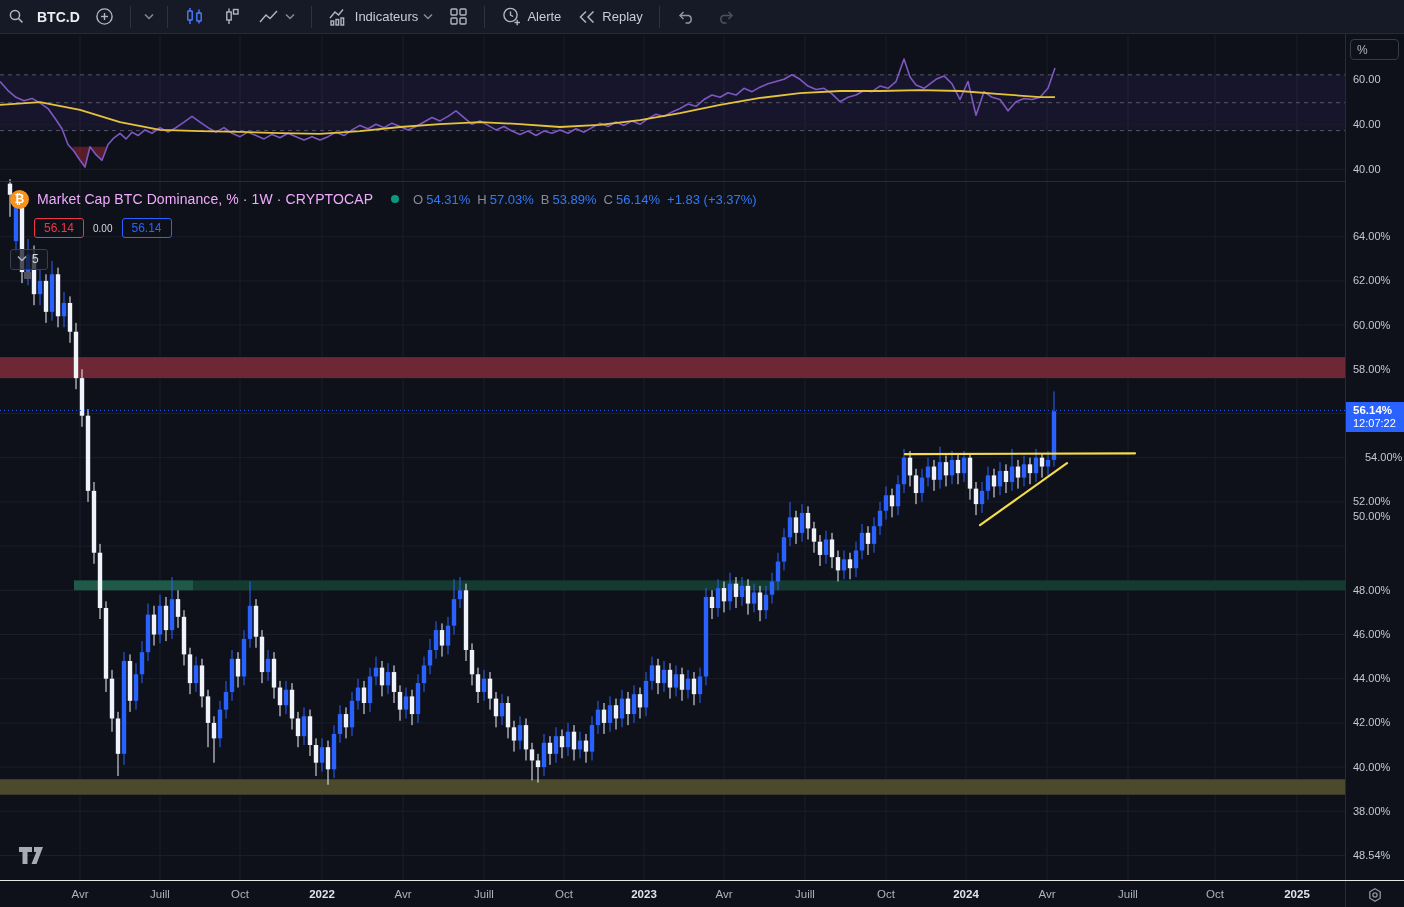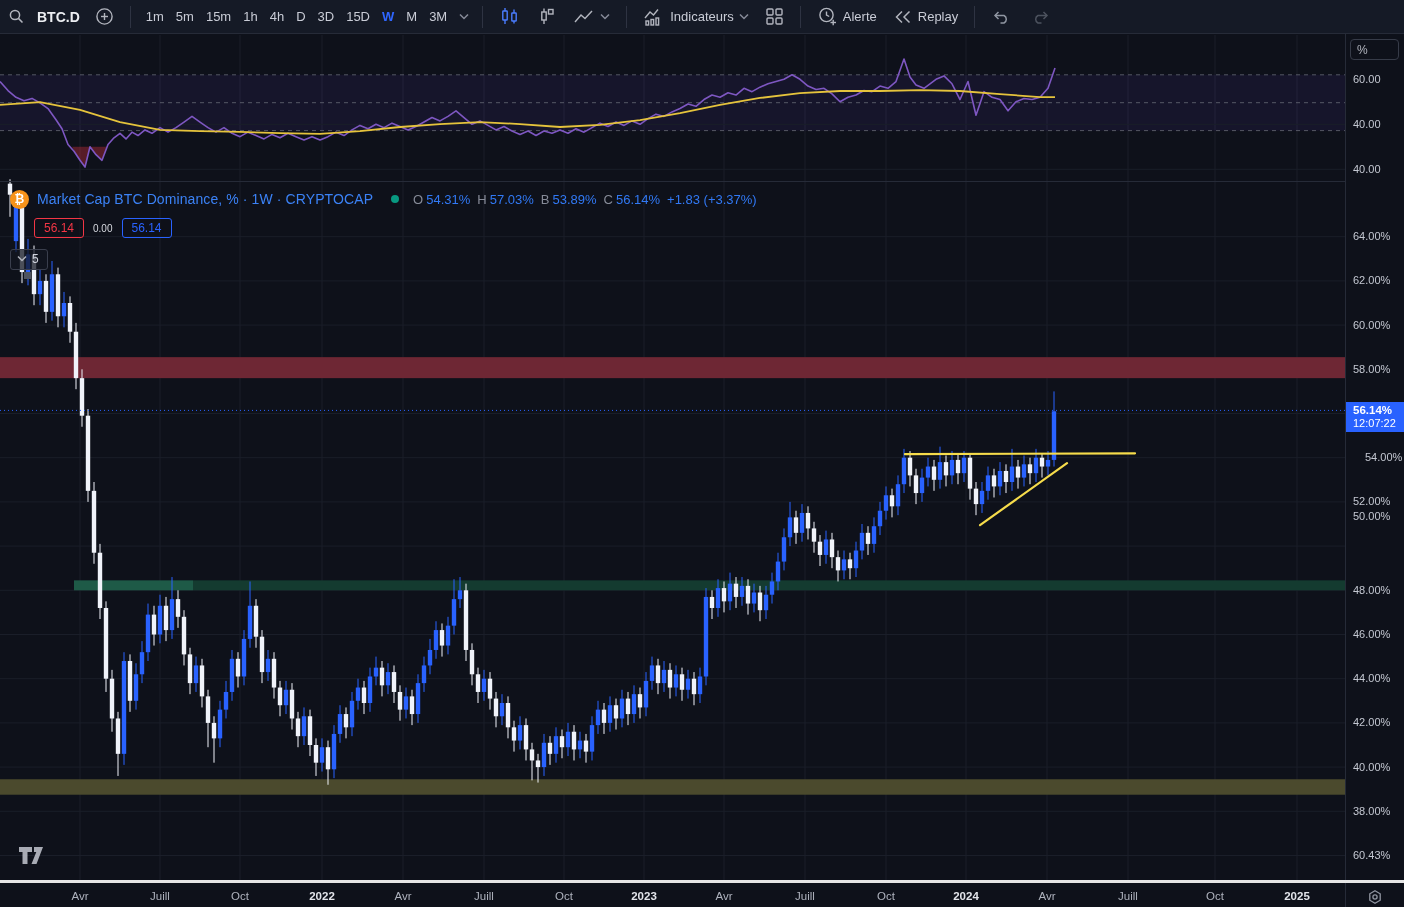--- a/index.html
+++ b/index.html
@@ -24,21 +24,21 @@
   #chart-svg { position:absolute; left:0; top:34px; z-index:1; }
 
   
   #pane-sep { position:absolute; left:0; top:181px; width:1404px; height:1px; background:#262b38; z-index:8; }
 
   
   #legend { position:absolute; left:10px; top:188px; z-index:20; }
   .lg-row1 { display:flex; align-items:center; gap:8px; height:22px; }
   .btc-ico { width:19px; height:19px; border-radius:50%; background:#f7931a; color:#fff;
              font-size:12px; font-weight:bold; display:flex; align-items:center; justify-content:center; }
-  .lg-title { font-size:14px; color:#3b82f6; letter-spacing:.1px; cursor:pointer; }
+  .lg-title { font-size:14px; color:#f0abfc; letter-spacing:.1px; cursor:pointer; }
   .status-dot { width:8px; height:8px; border-radius:50%; background:#089981; margin:0 6px 0 10px; }
   .ohlc { font-size:13px; display:flex; gap:7px; align-items:center; }
   .ohlc .k { color:#868b98; }
   .ohlc .v { color:#3179f5; margin-left:-4px; }
   .ohlc .chg { color:#3179f5; }
   .lg-row2 { display:flex; align-items:center; gap:9px; margin-top:7px; height:22px;padding-left:24px; }
   .tag { font-size:12px; padding:2px 9px; border-radius:3px; border:1px solid; background:rgba(14,17,26,.55); }
   .tag.red { color:#f23645; border-color:#f23645; }
   .tag.blue { color:#2962ff; border-color:#2962ff; }
   .tag-mid { font-size:10px; color:#d6d9df; }
@@ -55,21 +55,21 @@
   .ps-unit { position:absolute; left:4px; top:5px; width:49px; height:21px; border:1px solid #363b48;
              border-radius:4px; color:#b2b5be; font-size:12px; display:flex; align-items:center;
              justify-content:flex-start; padding-left:6px; cursor:pointer; }
   #last-price-box { position:absolute; left:0px; width:59px; padding:2px 0 3px 7px;
                     background:#2962ff; color:#fff; z-index:12; }
   #last-price-box .lp1 { font-size:11.5px; font-weight:bold; }
   #last-price-box .lp2 { font-size:11px; margin-top:1px; }
 
   
   #time-axis { position:absolute; left:0; top:880px; width:1404px; height:27px; background:#0e111a;
-               border-top:3px solid #e5e5e5; z-index:10; cursor:ew-resize; }
+               border-top:1px solid #e5e5e5; z-index:10; cursor:ew-resize; }
   .ta-label { position:absolute; top:7px; font-size:11.5px; color:#aeb2bd; transform:translateX(-50%); }
   .ta-label.year { color:#e2e4ea; font-weight:bold; }
   #ta-corner { position:absolute; left:1345px; top:0; width:59px; height:27px; border-left:1px solid #262b38;
                display:flex; align-items:center; justify-content:center; cursor:pointer; }
 
   
   #tv-logo { position:absolute; left:18px; top:845px; z-index:15; opacity:.85; cursor:pointer; }
 </style>
 </head>
 <body>
@@ -85,33 +85,20 @@
     </span>
     <span class="symbol">BTC.D</span>
     <span class="icon tb-btn">
       <svg width="19" height="19" viewBox="0 0 19 19" fill="none" stroke="#b2b5be" stroke-width="1.4">
         <circle cx="9.5" cy="9.5" r="7.6"></circle>
           <line x1="9.5" y1="6" x2="9.5" y2="13"></line>
           <line x1="6" y1="9.5" x2="13" y2="9.5"></line>
       </svg>
     </span>
     <span class="tb-sep"></span>
-    <span id="intervals" style="display:flex;align-items:center;">
-        <span class="interval">1m</span>
-        <span class="interval">5m</span>
-        <span class="interval">15m</span>
-        <span class="interval">1h</span>
-        <span class="interval">4h</span>
-        <span class="interval">D</span>
-        <span class="interval">3D</span>
-        <span class="interval">15D</span>
-        <span class="interval active">W</span>
-        <span class="interval">M</span>
-        <span class="interval">3M</span>
-      </span>
     <span class="icon tb-btn" style="padding:3px 4px;">
       <svg width="10" height="7" viewBox="0 0 10 7" fill="none" stroke="#868b98" stroke-width="1.5">
           <polyline points="1,1.5 5,5.5 9,1.5"></polyline>
         </svg>
     </span>
     <span class="tb-sep"></span>
     <span class="icon tb-btn">
       <svg width="21" height="21" viewBox="0 0 21 21" fill="none" stroke="#4a7dff" stroke-width="1.4">
         <line x1="6" y1="2" x2="6" y2="5"></line>
           <rect x="3.8" y="5" width="4.4" height="9" rx="0.5"></rect>
@@ -641,21 +628,21 @@
         <div class="ps-label" style="top: 328.8px;">58.00%</div>
         <div class="ps-label" style="top: 417.2px; padding-left: 12px;">54.00%</div>
         <div class="ps-label" style="top: 461.4px;">52.00%</div>
         <div class="ps-label" style="top: 476px;">50.00%</div>
         <div class="ps-label" style="top: 549.8px;">48.00%</div>
         <div class="ps-label" style="top: 594px;">46.00%</div>
         <div class="ps-label" style="top: 638.2px;">44.00%</div>
         <div class="ps-label" style="top: 682.4px;">42.00%</div>
         <div class="ps-label" style="top: 726.6px;">40.00%</div>
         <div class="ps-label" style="top: 770.8px;">38.00%</div>
-        <div class="ps-label" style="top: 815px;">60.43%</div>
+        <div class="ps-label" style="top: 815px;">48.54%</div>
       </div>
     <div id="last-price-box" style="top: 368.406px;">
       <div class="lp1">56.14%</div>
       <div class="lp2">12:07:22</div>
     </div>
   </div>
 
   <div id="time-axis">
     <div id="ta-labels">
         <div class="ta-label" style="left: 80px;">Avr</div>

